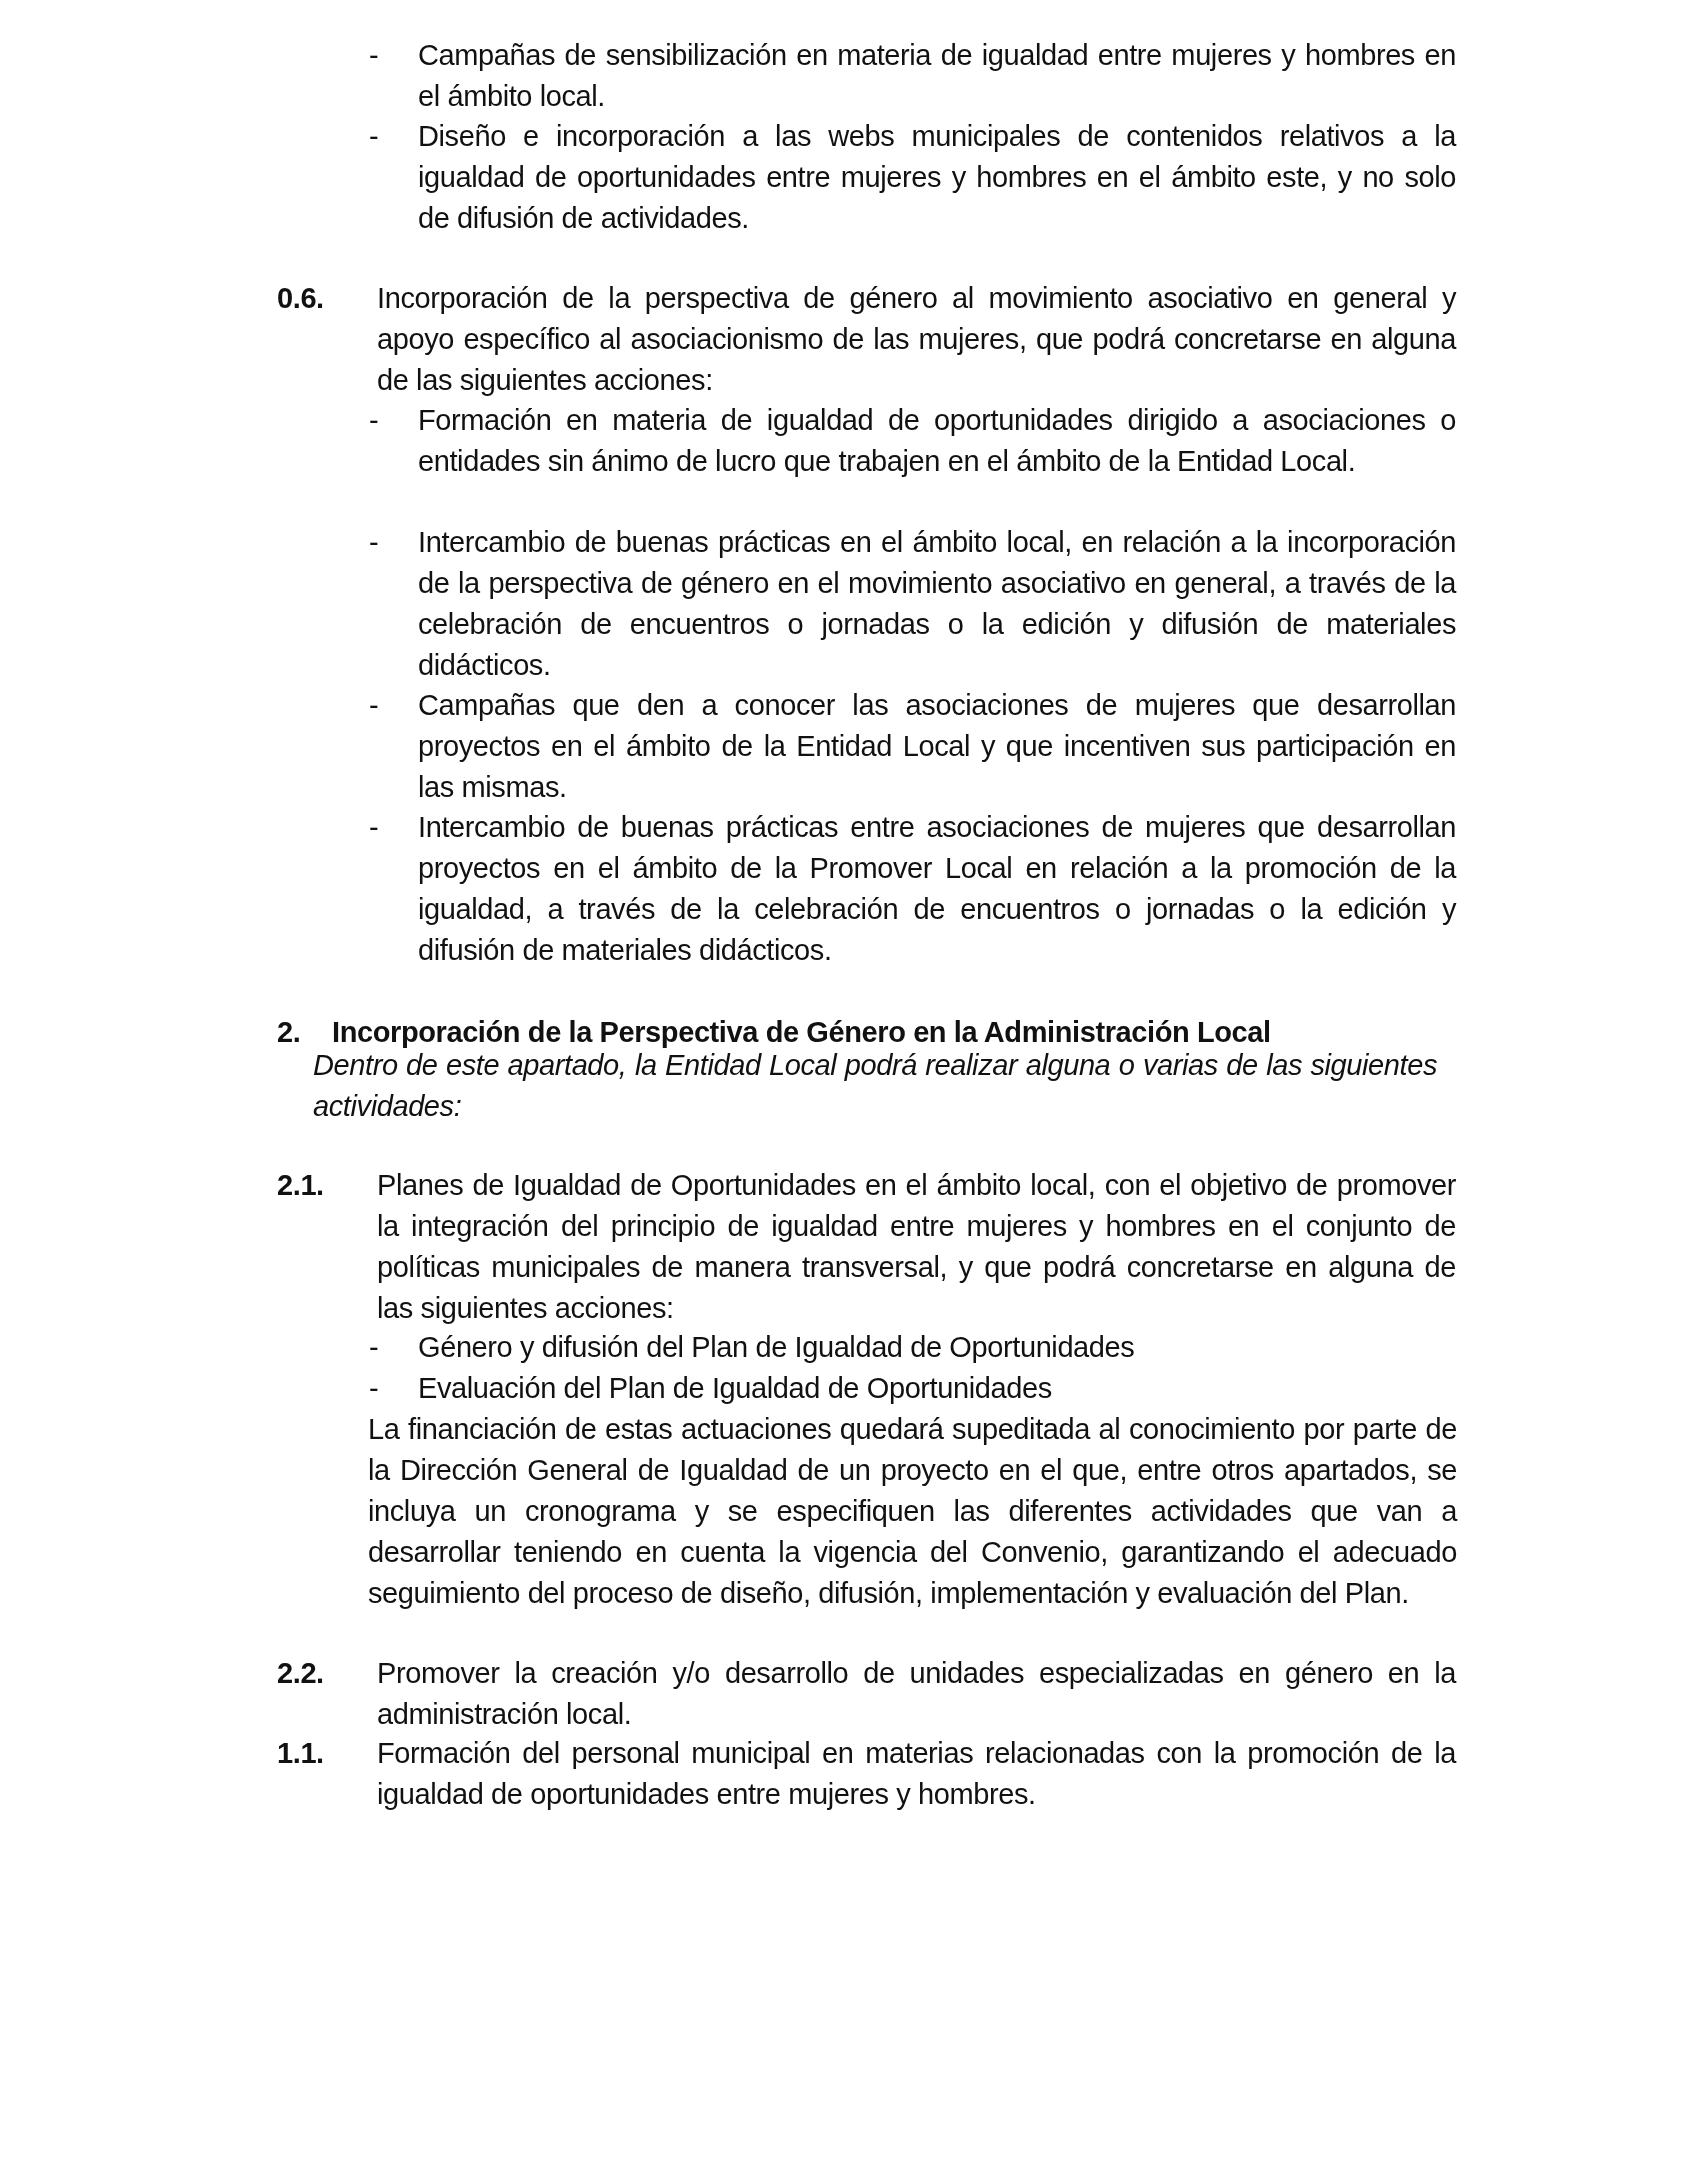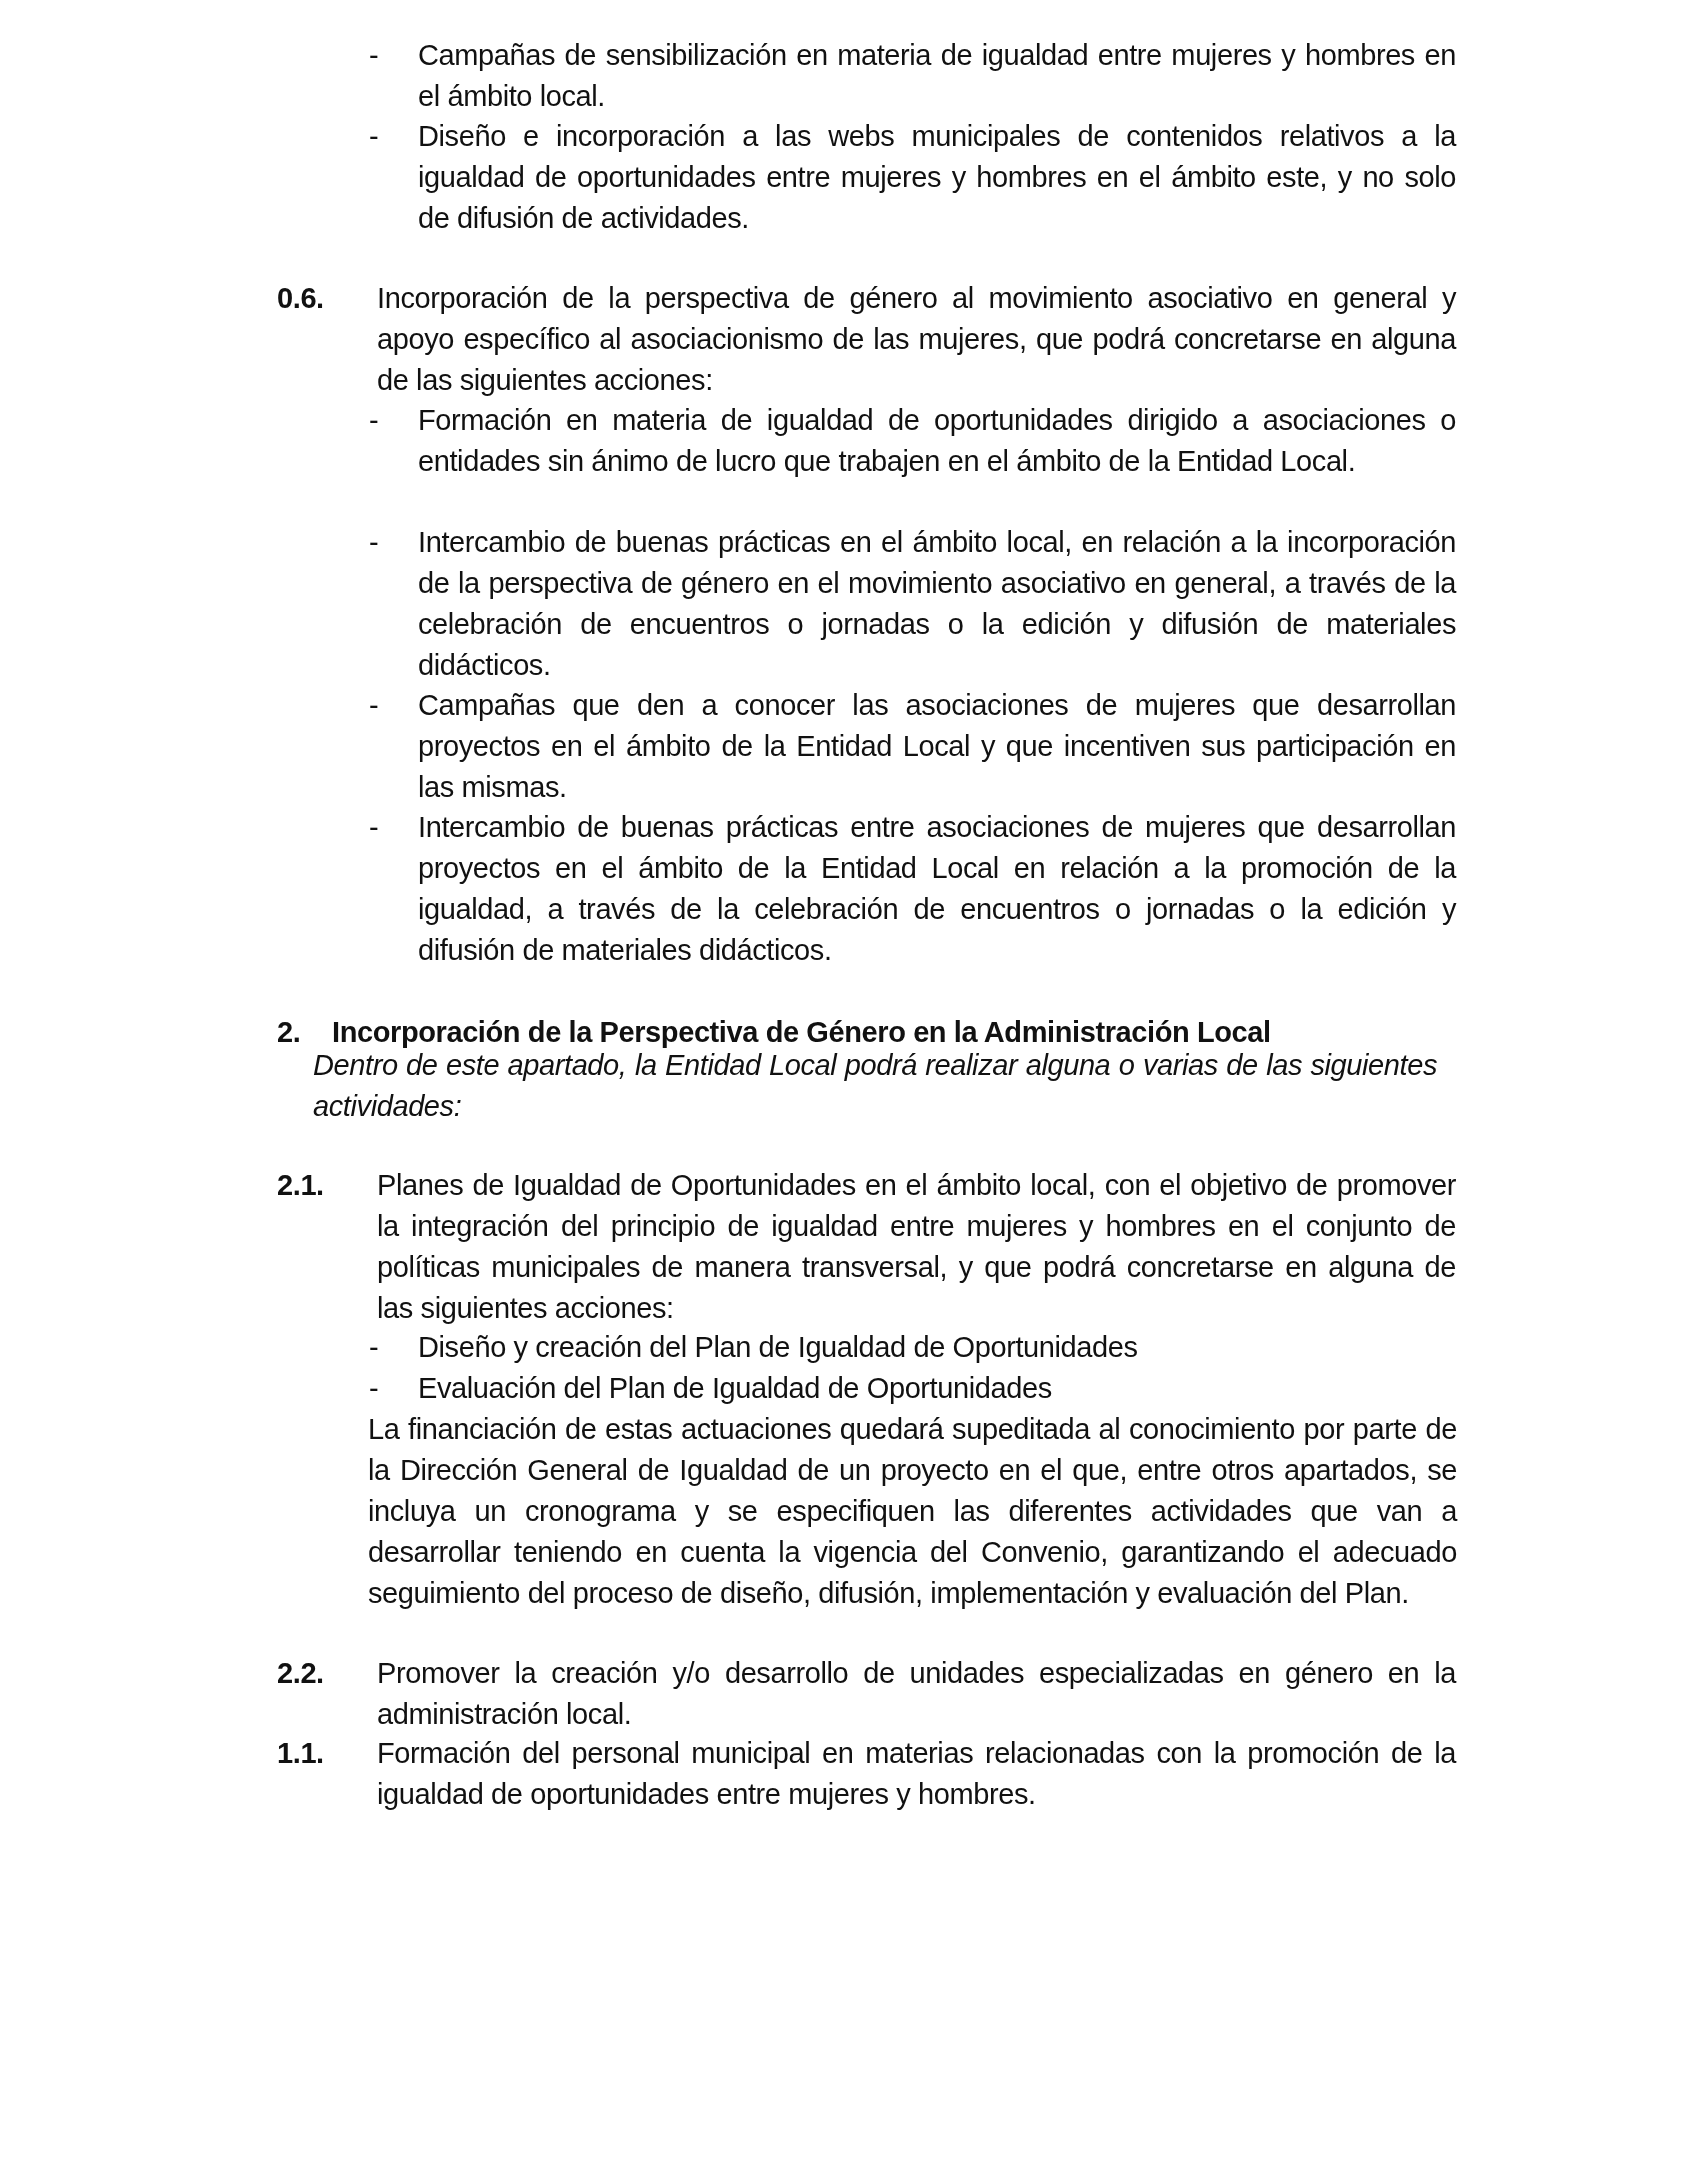--- a/index.html
+++ b/index.html
@@ -50,35 +50,35 @@
   <div class="bullet txt" style="top:522px;">
     <span class="dash">-</span>
     <span class="btext">Intercambio de buenas prácticas en el ámbito local, en relación a la incorporación de la perspectiva de género en el movimiento asociativo en general, a través de la celebración de encuentros o jornadas o la edición y difusión de materiales didácticos.</span>
   </div>
   <div class="bullet txt" style="top:685px;">
     <span class="dash">-</span>
     <span class="btext">Campañas que den a conocer las asociaciones de mujeres que desarrollan proyectos en el ámbito de la Entidad Local y que incentiven sus participación en las mismas.</span>
   </div>
   <div class="bullet txt" style="top:807px;">
     <span class="dash">-</span>
-    <span class="btext">Intercambio de buenas prácticas entre asociaciones de mujeres que desarrollan proyectos en el ámbito de la Entidad Local en relación a la promoción de la igualdad, a través de la celebración de encuentros o jornadas o la edición y difusión de materiales didácticos.</span>
+    <span class="btext">Intercambio de buenas prácticas entre asociaciones de mujeres que desarrollan proyectos en el ámbito de la Promover Local en relación a la promoción de la igualdad, a través de la celebración de encuentros o jornadas o la edición y difusión de materiales didácticos.</span>
   </div>
 
   <div class="h2 txt" style="top:1003px;">
     <span class="n">2.</span><span>Incorporación de la Perspectiva de Género en la Administración Local</span>
   </div>
   <div class="para txt" style="top:1045px; left:313px; width:1124px;font-style:italic;">Dentro de este apartado, la Entidad Local podrá realizar alguna o varias de las siguientes actividades:</div>
 
   <div class="sec txt" style="top:1165px;">
     <span class="num">2.1.</span>
     <div class="body"><b>Planes de Igualdad de Oportunidades en el ámbito local,</b><span> con el objetivo de promover la integración del principio de igualdad entre mujeres y hombres en el conjunto de políticas municipales de manera transversal, y que podrá concretarse en alguna de las siguientes acciones:</span></div>
   </div>
   <div class="bullet txt" style="top:1327px;">
     <span class="dash">-</span>
-    <span class="btext">Diseño y creación del Plan de Igualdad de Oportunidades</span>
+    <span class="btext">Género y difusión del Plan de Igualdad de Oportunidades</span>
   </div>
   <div class="bullet txt" style="top:1368px;">
     <span class="dash">-</span>
     <span class="btext">Evaluación del Plan de Igualdad de Oportunidades</span>
   </div>
   <div class="para txt" style="top:1409px; left:368px; width:1089px;">La financiación de estas actuaciones quedará supeditada al conocimiento por parte de la Dirección General de Igualdad de un proyecto  en el que, entre otros apartados, se incluya un cronograma y se especifiquen las diferentes actividades que van a desarrollar teniendo en cuenta la vigencia del Convenio, garantizando el adecuado seguimiento del proceso de diseño, difusión, implementación y evaluación del Plan.</div>
 
   <div class="sec txt" style="top:1653px;">
     <span class="num">2.2.</span>
     <div class="body"><span>Promover la creación y/o desarrollo de </span><b>unidades especializadas en género</b><span> en la administración local.</span></div>

